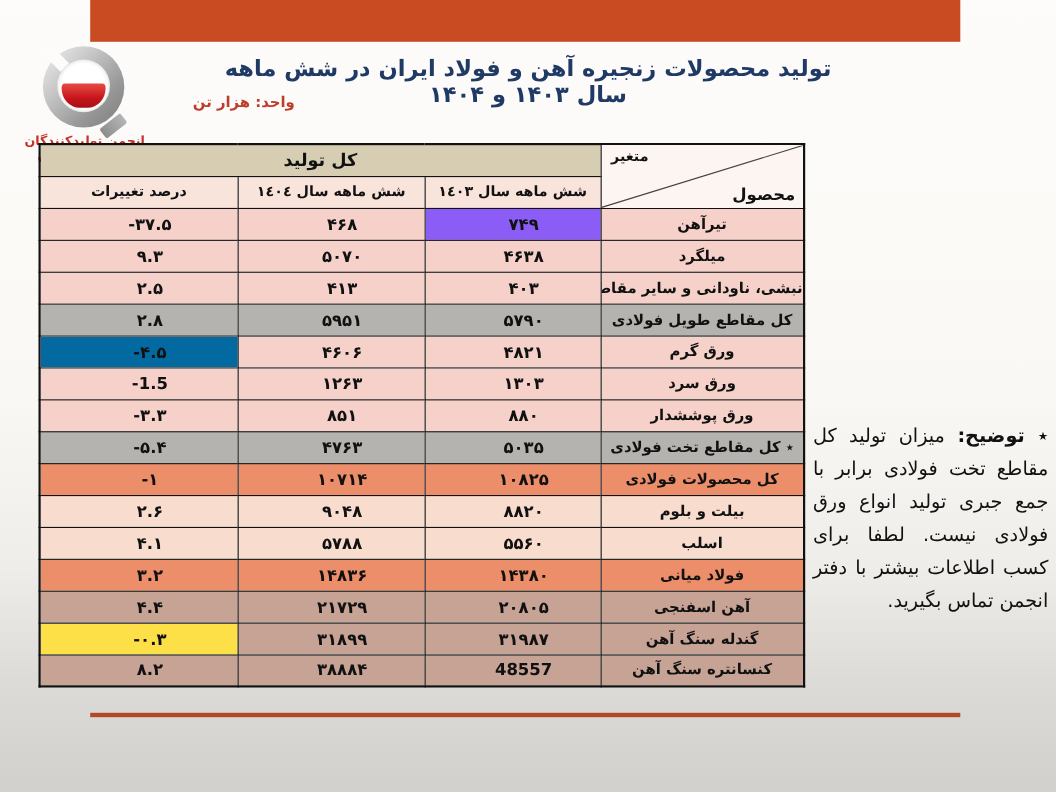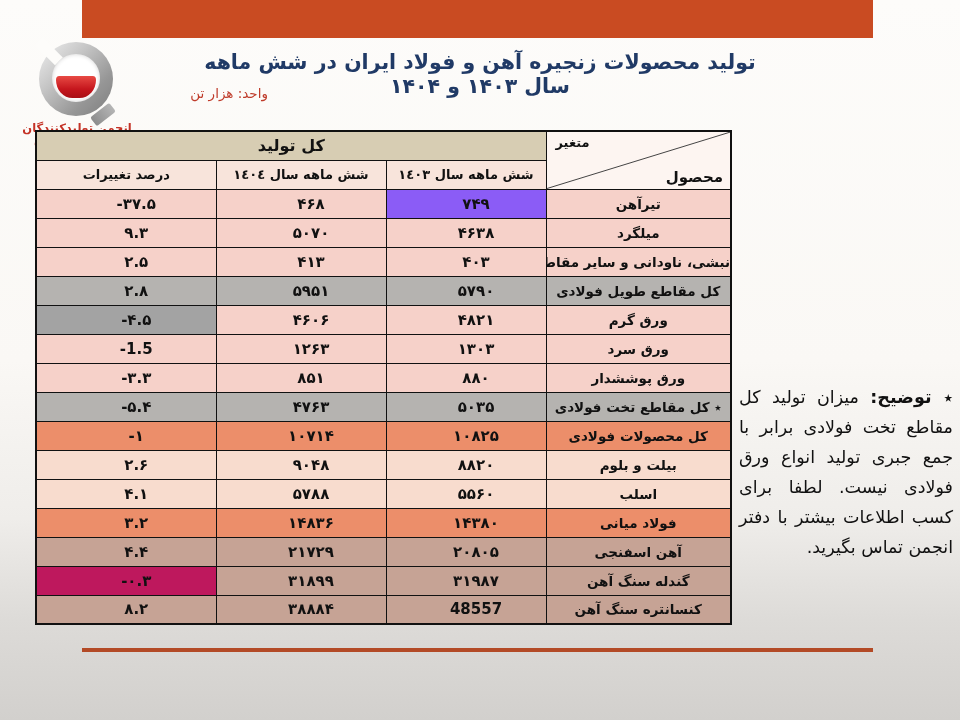--- a/index.html
+++ b/index.html
@@ -14,21 +14,21 @@
   .bottom-line { position:absolute; left:82px; top:648px; width:791px; height:4px; }
 
   .page-title {
     position:absolute; left:195px; top:50px; width:570px;
     direction:rtl; text-align:center;
     font-size:20.5px; font-weight:bold; color:#203a66;
   }
   .unit-label {
     position:absolute; left:148px; top:85px; width:120px;
     direction:rtl; text-align:right;
-    font-size:13.5px; font-weight:normal; color:#bf3b2a;
+    font-size:13.5px; font-weight:bold; color:#bf3b2a;
   }
 
   
   .logo { position:absolute; left:20px; top:42px; width:114px; text-align:center; }
   .logo-mark { position:relative; width:76px; height:78px; margin:0 auto; }
   .swirl { position:absolute; left:0; top:0; width:74px; height:74px; border-radius:50%;
     background:linear-gradient(135deg,#f0f0f0 0%,#c6c6c6 35%,#979797 70%,#7d7d7d 100%); }
   .swirl-notch { position:absolute; left:-4px; top:4px; width:28px; height:11px;
     background:#fdfcfa; transform:rotate(45deg); }
   .swirl-tail { position:absolute; right:0px; bottom:0px; width:24px; height:11px;
@@ -138,21 +138,21 @@
         <tr>
           <td class="product" style="background: rgb(181, 179, 176);">کل مقاطع طویل فولادی</td>
           <td class="val" dir="ltr" style="background: rgb(181, 179, 176);">۵۷۹۰</td>
           <td class="val" dir="ltr" style="background: rgb(181, 179, 176);">۵۹۵۱</td>
           <td class="val" dir="ltr" style="background: rgb(181, 179, 176);">۲.۸</td>
         </tr>
         <tr>
           <td class="product" style="background: rgb(246, 209, 201);">ورق گرم</td>
           <td class="val" dir="ltr" style="background: rgb(246, 209, 201);">۴۸۲۱</td>
           <td class="val" dir="ltr" style="background: rgb(246, 209, 201);">۴۶۰۶</td>
-          <td class="val" dir="ltr" style="background: #a3a3a3;">-۴.۵</td>
+          <td class="val" dir="ltr" style="background: #0369a1;">-۴.۵</td>
         </tr>
         <tr>
           <td class="product" style="background: rgb(246, 209, 201);">ورق سرد</td>
           <td class="val" dir="ltr" style="background: rgb(246, 209, 201);">۱۳۰۳</td>
           <td class="val" dir="ltr" style="background: rgb(246, 209, 201);">۱۲۶۳</td>
           <td class="val" dir="ltr" style="background: rgb(246, 209, 201);">-1.5</td>
         </tr>
         <tr>
           <td class="product" style="background: rgb(246, 209, 201);">ورق پوششدار</td>
           <td class="val" dir="ltr" style="background: rgb(246, 209, 201);">۸۸۰</td>
@@ -192,21 +192,21 @@
         <tr>
           <td class="product" style="background: rgb(198, 163, 149);">آهن اسفنجی</td>
           <td class="val" dir="ltr" style="background: rgb(198, 163, 149);">۲۰۸۰۵</td>
           <td class="val" dir="ltr" style="background: rgb(198, 163, 149);">۲۱۷۲۹</td>
           <td class="val" dir="ltr" style="background: rgb(198, 163, 149);">۴.۴</td>
         </tr>
         <tr>
           <td class="product" style="background: rgb(198, 163, 149);">گندله سنگ آهن</td>
           <td class="val" dir="ltr" style="background: rgb(198, 163, 149);">۳۱۹۸۷</td>
           <td class="val" dir="ltr" style="background: rgb(198, 163, 149);">۳۱۸۹۹</td>
-          <td class="val" dir="ltr" style="background: #be185d; text-align: center;">-۰.۳</td>
+          <td class="val" dir="ltr" style="background: #fde047; text-align: center;">-۰.۳</td>
         </tr>
         <tr>
           <td class="product" style="background: rgb(198, 163, 149);">کنسانتره سنگ آهن</td>
           <td class="val" dir="ltr" style="background: rgb(198, 163, 149);">48557</td>
           <td class="val" dir="ltr" style="background: rgb(198, 163, 149);">۳۸۸۸۴</td>
           <td class="val" dir="ltr" style="background: rgb(198, 163, 149);">۸.۲</td>
         </tr>
       </tbody>
   </table>
 </div>

